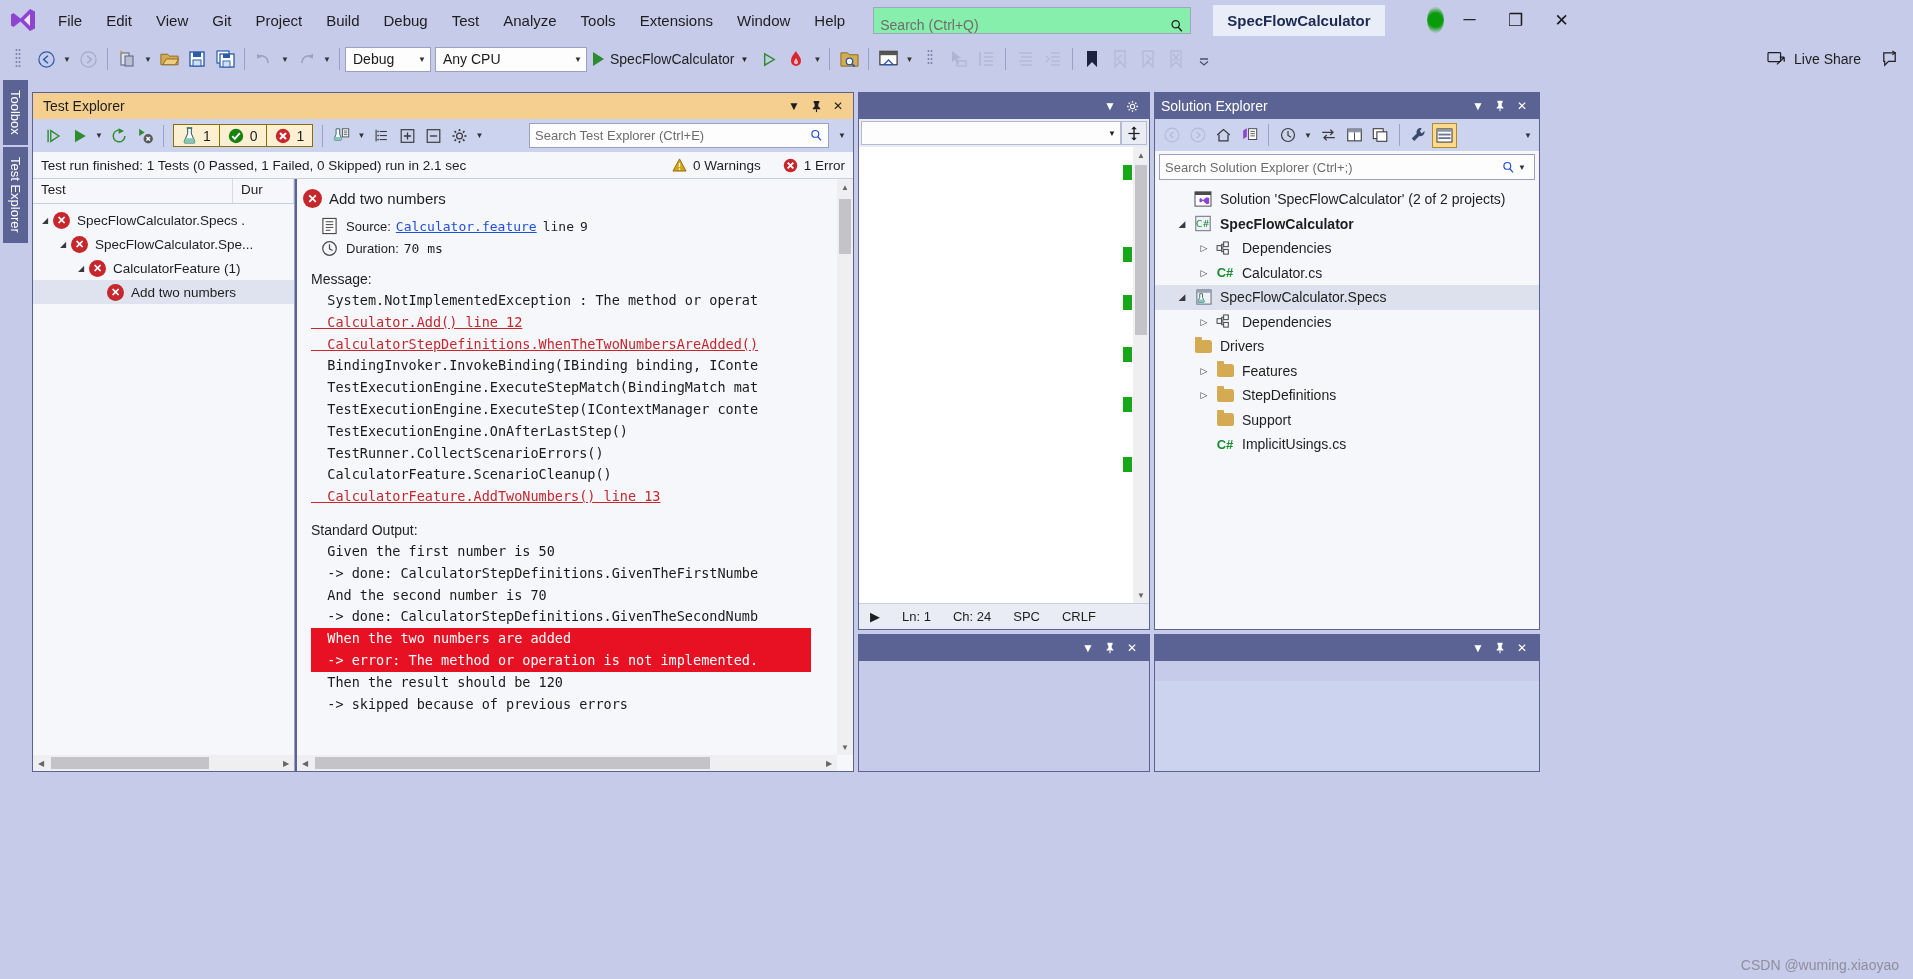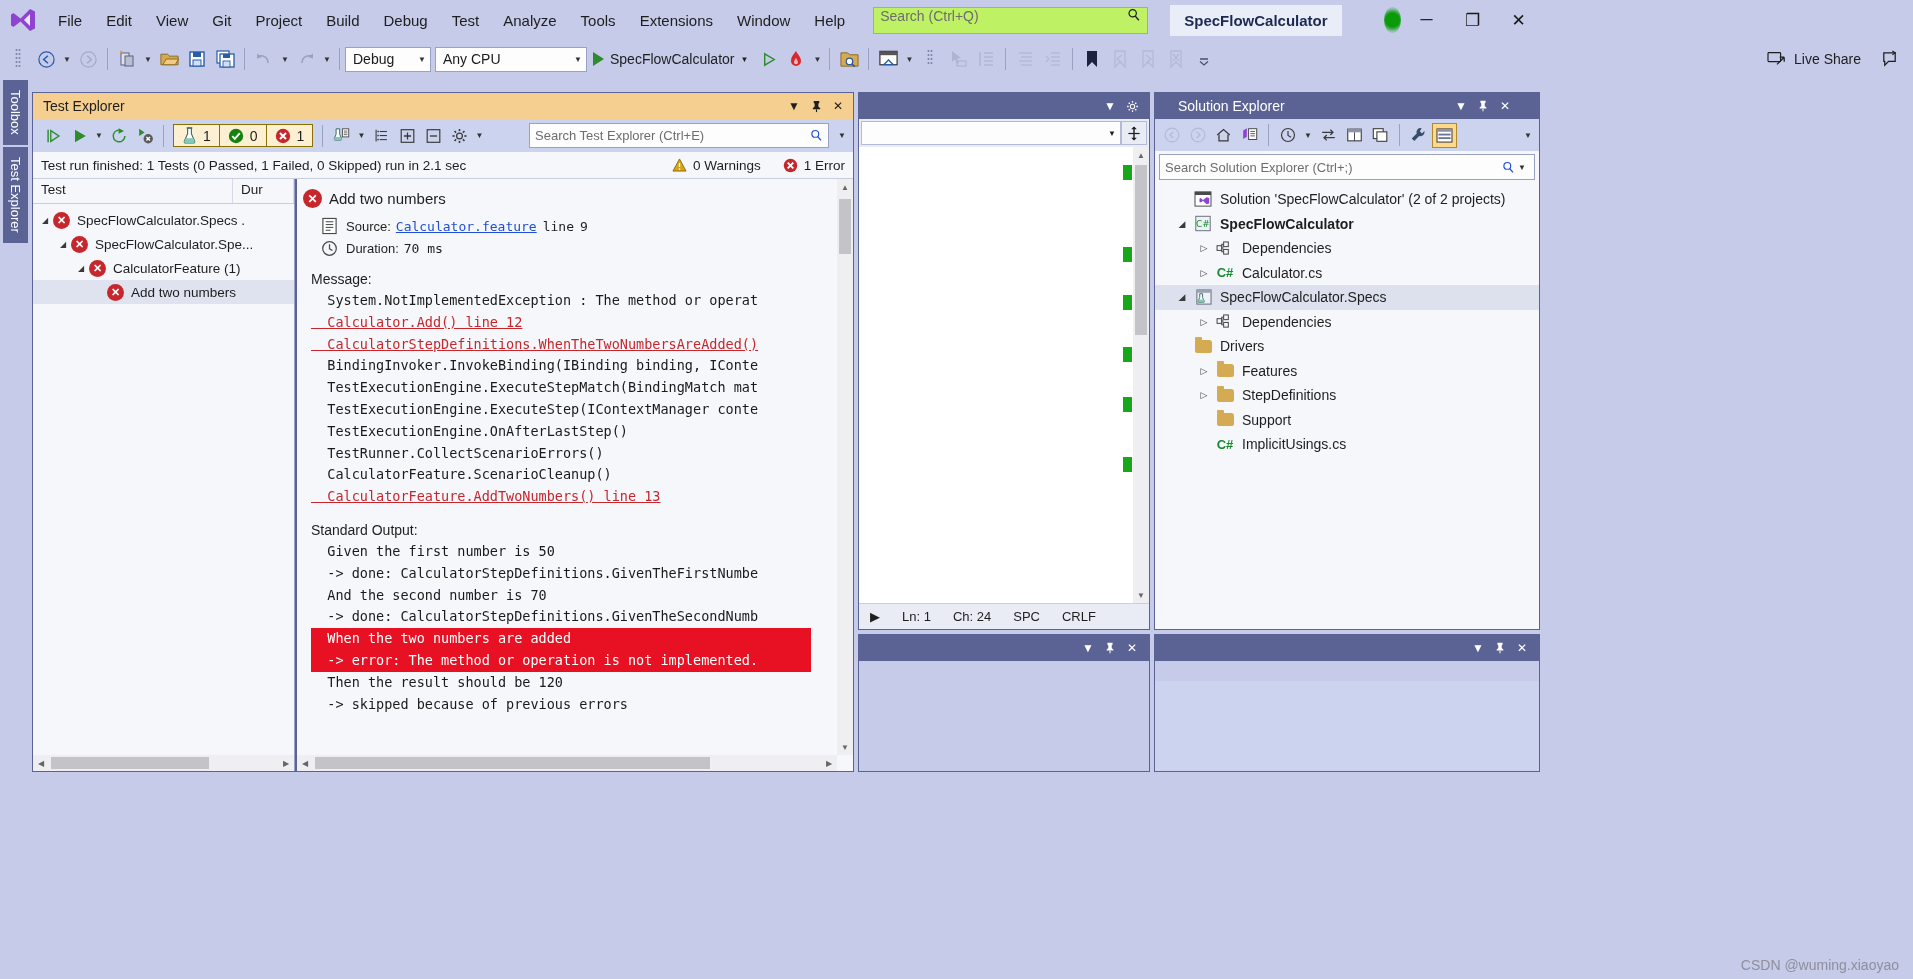--- a/index.html
+++ b/index.html
@@ -17,22 +17,22 @@
   
   #titlebar {
     height:40px; background:#c5cbe8; display:flex; align-items:center;
     padding-left:8px; position:relative;
   }
   #vs-logo { width:30px; height:30px; display:flex; align-items:center; justify-content:center; margin-right:8px;}
   .menu-item {
     padding:5px 12px; font-size:15px; color:#1e1e1e; cursor:default; white-space:nowrap;
   }
   #search-box {
-    margin-left:16px; width:275px; height:27px; background:#bef264;
-    border:1px solid #a0a6bf; display:flex; align-items:flex-start; padding:0 6px;
+    margin-left:16px; width:318px; height:27px; background:#86efac;
+    border:1px solid #a0a6bf; display:flex; align-items:flex-end; padding:0 6px;
     font-size:14px; color:#6d6d6d;
   }
   #search-box .sb-txt { flex:1; }
   #solution-name {
     margin-left:22px; background:#e9edf8; color:#1c2a52; font-weight:bold;
     font-size:15px; padding:7px 14px; white-space:nowrap;
   }
   #green-dot { margin-left:40px; width:22px;height:30px; display:flex;align-items:center;justify-content:center;}
   #green-dot i { display:block; width:17px;height:26px;border-radius:50%;
     background:radial-gradient(circle, #0a9b0a 45%, rgba(20,160,20,0.25) 75%, rgba(255,255,255,0) 100%); }
@@ -146,21 +146,21 @@
 
   
   #output{position:absolute;left:828px;top:556px;width:292px;height:138px;background:#c5cbe8;
     border:1px solid #5a6394;}
   #out-title{height:26px;background:#5a6394;display:flex;align-items:center;padding:0 6px;color:#fff;}
   #out-title .t{flex:1;}
 
   
   #solexp{position:absolute;left:1124px;top:14px;width:386px;height:538px;background:#f6f7fb;
      border:1px solid #5a6394;display:flex;flex-direction:column;}
-  #se-title{height:26px;background:#5a6394;display:flex;align-items:center;padding:0 23px;color:#fff;font-size:14px;}
+  #se-title{height:26px;background:#5a6394;display:flex;align-items:center;padding:0 6px;color:#fff;font-size:14px;}
   #se-title .t{flex:1;}
   #se-toolbar{height:32px;background:#ccd3ee;display:flex;align-items:center;padding-left:4px;gap:1px;}
   .se-ico{width:25px;height:25px;display:flex;align-items:center;justify-content:center;font-size:13px;}
   .se-ico.dis{opacity:.4;}
   .se-ico.act{background:#fdd98b;border:1px solid #b08a2a;}
   #se-search{height:26px;margin:3px 4px;background:#fdfdfd;border:1px solid #9aa2c4;display:flex;align-items:center;padding:0 5px;font-size:13px;color:#6d6d6d;}
   #se-search .s{flex:1;}
   #se-tree{flex:1;padding-top:4px;overflow:hidden;}
   .snode{display:flex;align-items:center;height:24.5px;font-size:14px;white-space:nowrap;}
   .snode.sel{background:#dde1ed;}

